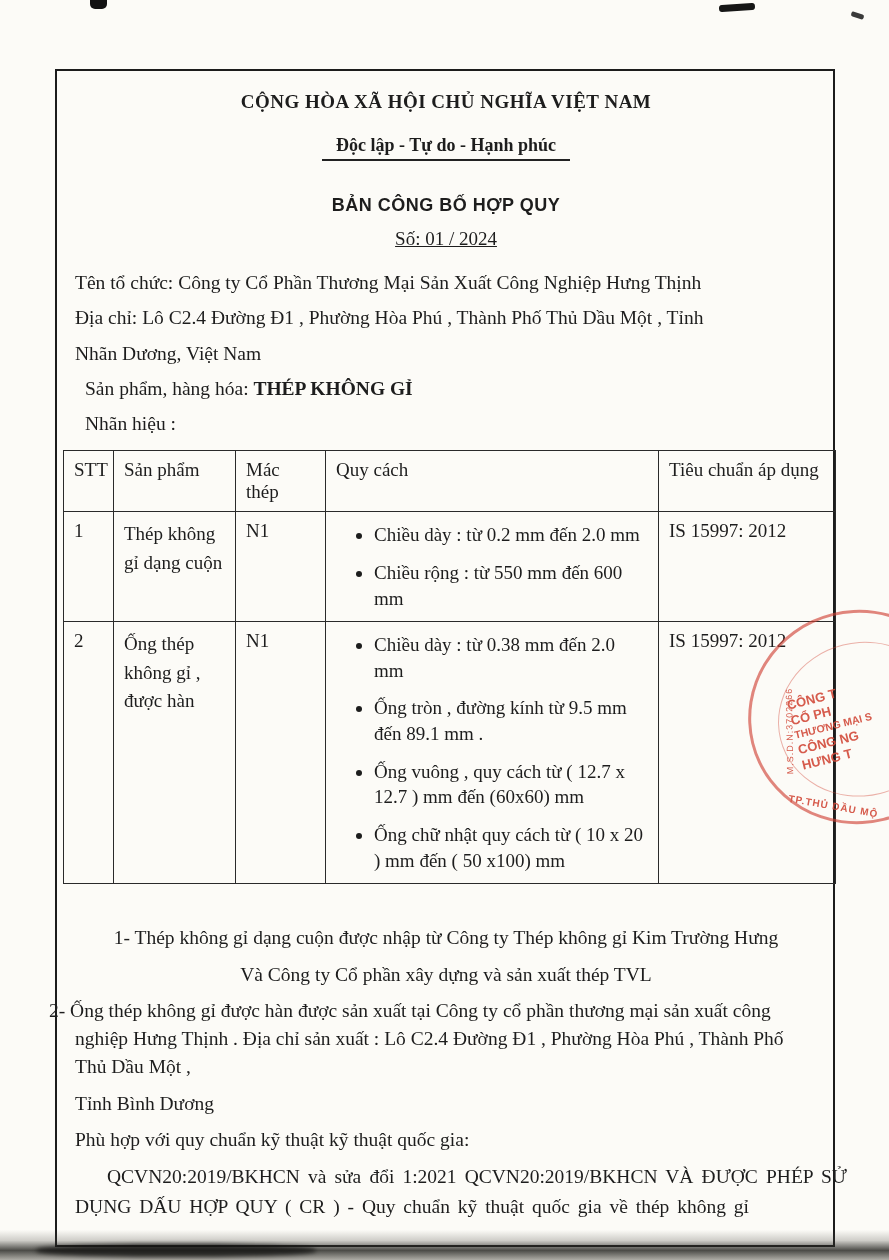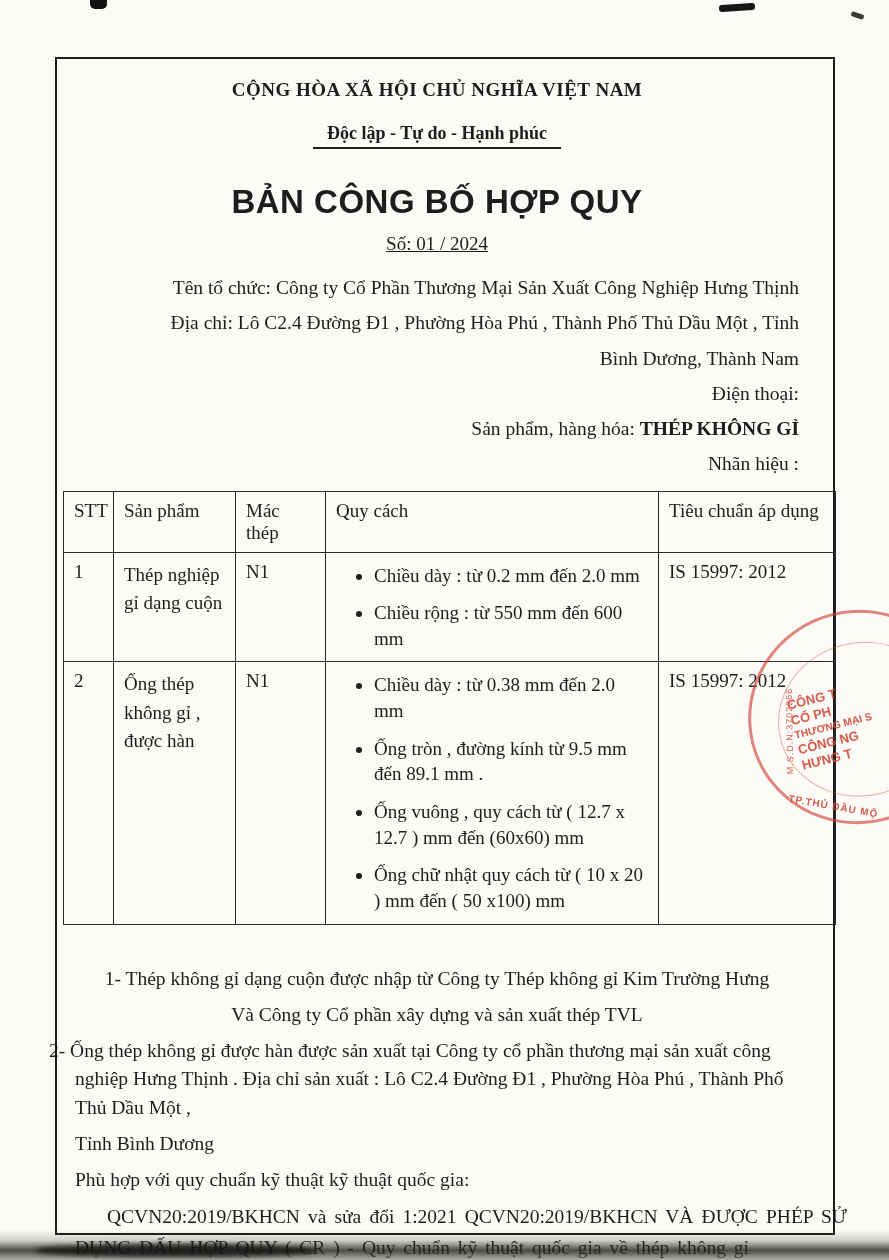--- a/index.html
+++ b/index.html
@@ -4,39 +4,39 @@
 <style>
   * { box-sizing: border-box; }
   html,body { margin:0; padding:0; }
   body {
     width:889px; height:1260px; position:relative; overflow:hidden;
     background:#fcfbf7;
     font-family:"Liberation Serif","DejaVu Serif",serif;
     color:#1d1d1d;
   }
   .frame {
-    position:absolute; left:55px; top:57px; width:780px; height:1178px;
+    position:absolute; left:55px; top:69px; width:780px; height:1178px;
     border:2px solid #1c1c1c;
-    padding:14px 34px 10px 18px;
+    padding:14px 16px 10px 18px;
     background:transparent;
   }
   .center { text-align:center; }
   .national-title { font-size:19px; font-weight:bold; letter-spacing:0.5px; margin-top:6px; }
   .motto-wrap { margin-top:6px; }
   .motto {
     display:inline-block; font-size:18px; font-weight:bold;
     border-bottom:2px solid #222; padding:0 14px 3px 14px;margin-top:16px;
   }
   .doc-title {
-    margin-top:34px; font-size:33px; font-weight:bold;
+    margin-top:34px; font-size:18px; font-weight:bold;
     font-family:"Liberation Sans","DejaVu Sans",sans-serif; letter-spacing:0.5px;
   }
   .doc-number { margin-top:12px; font-size:19px;text-decoration:underline; }
 
-  .info { margin-top:18px; font-size:19.5px; line-height:1.5;text-align:right; }
+  .info { margin-top:18px; font-size:19.5px; line-height:1.5; }
   .info p { margin:0 0 6px 0; }
   .indent-sm { padding-left:10px; }
   .bold { font-weight:bold; }
 
   table.spec {
     border-collapse:collapse; table-layout:fixed;
     width:772px; margin-left:-12px; margin-top:12px;
     font-size:19px;
   }
   table.spec th, table.spec td {
@@ -113,22 +113,21 @@
   <div class="center motto-wrap">
     <span class="motto">Độc lập - Tự do - Hạnh phúc</span>
   </div>
 
   <div class="center doc-title">BẢN CÔNG BỐ HỢP QUY</div>
   <div class="center doc-number">Số: 01 / 2024</div>
 
   <div class="info">
     <p>Tên tổ chức: Công ty Cổ Phần Thương Mại Sản Xuất Công Nghiệp Hưng Thịnh</p>
     <p>Địa chỉ: Lô C2.4 Đường Đ1 , Phường Hòa Phú , Thành Phố Thủ Dầu Một , Tỉnh</p>
-    <p>Bình Dương, Thành Nam</p>
-    <p>Điện thoại:</p>
+    <p>Nhãn Dương, Việt Nam</p>
     <p class="indent-sm"><span>Sản phẩm, hàng hóa: </span><span class="bold">THÉP KHÔNG GỈ</span></p>
     <p class="indent-sm">Nhãn hiệu :</p>
   </div>
 
   <table class="spec">
     <colgroup>
       <col style="width:50px">
         <col style="width:122px">
         <col style="width:90px">
         <col style="width:333px">
@@ -139,21 +138,21 @@
         <th class="c-stt">STT</th>
         <th>Sản phẩm</th>
         <th>Mác thép</th>
         <th>Quy cách</th>
         <th>Tiêu chuẩn áp dụng</th>
       </tr>
     </thead>
     <tbody>
       <tr>
         <td class="c-stt">1</td>
-        <td class="cell-sp">Thép nghiệp gỉ dạng cuộn</td>
+        <td class="cell-sp">Thép không gỉ dạng cuộn</td>
         <td class="c-mac">N1</td>
         <td>
           <ul class="bullets">
             <li>Chiều dày : từ 0.2 mm đến 2.0 mm</li>
             <li>Chiều rộng : từ 550 mm đến 600 mm</li>
           </ul>
         </td>
         <td>IS 15997: 2012</td>
       </tr>
       <tr>

